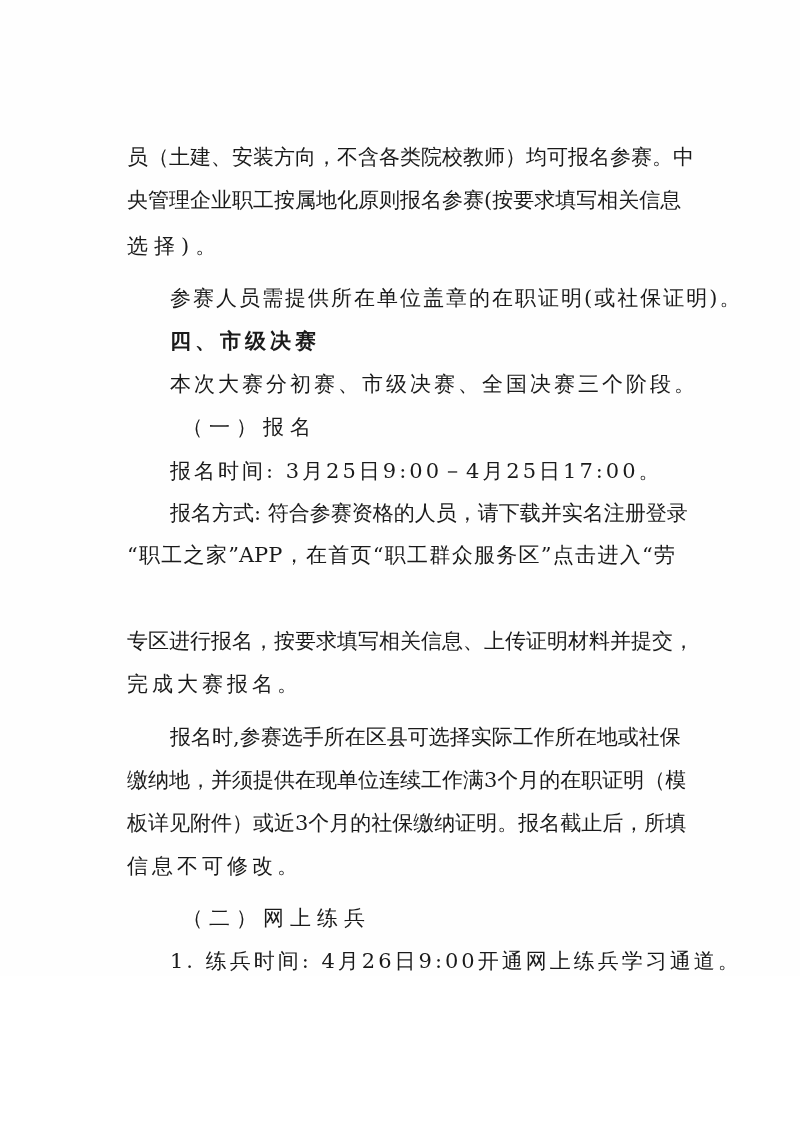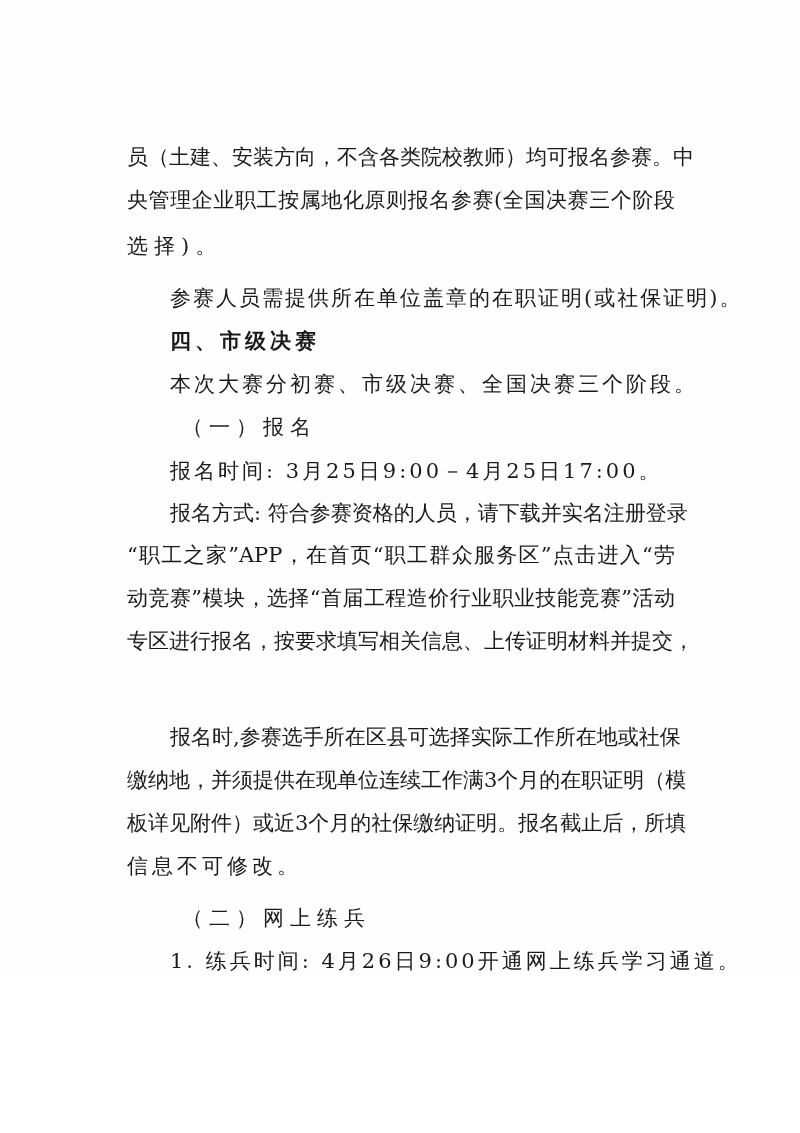--- a/index.html
+++ b/index.html
@@ -43,37 +43,37 @@
       font-family: "DejaVu Sans", "Liberation Sans", sans-serif;
       font-weight: bold;
       letter-spacing: 4px;
     }
   </style>
 </head>
 <body>
 
 <div class="page">
   <div class="line justify" style="top:157px">员（土建、安装方向，不含各类院校教师）均可报名参赛。中</div>
-  <div class="line justify" style="top:200px">央管理企业职工按属地化原则报名参赛(全国决赛三个阶段</div>
+  <div class="line justify" style="top:200px">央管理企业职工按属地化原则报名参赛(按要求填写相关信息</div>
   <div class="line" style="top:246px">选择)。</div>
 
   <div class="line indent" style="top:298px; letter-spacing:2px">参赛人员需提供所在单位盖章的在职证明(或社保证明)。</div>
 
   <div class="line indent heading" style="top:341px">四、市级决赛</div>
 
   <div class="line indent" style="top:384px; letter-spacing:3px">本次大赛分初赛、市级决赛、全国决赛三个阶段。</div>
 
   <div class="line indent2" style="top:427px">（一）报名</div>
 
   <div class="line indent" style="top:471px; letter-spacing:3px">报名时间: 3月25日9:00－4月25日17:00。</div>
 
   <div class="line indent justify" style="top:513px">报名方式: 符合参赛资格的人员，请下载并实名注册登录</div>
   <div class="line justify" style="top:555px">“职工之家”APP，在首页“职工群众服务区”点击进入“劳</div>
-  <div class="line justify" style="top:598px">动竞赛”模块，选择“首届工程造价行业职业技能竞赛”活动</div>
   <div class="line justify" style="top:641px">专区进行报名，按要求填写相关信息、上传证明材料并提交，</div>
+  <div class="line" style="top:684px; letter-spacing:4px">完成大赛报名。</div>
 
   <div class="line indent justify" style="top:737px">报名时,参赛选手所在区县可选择实际工作所在地或社保</div>
   <div class="line justify" style="top:780px">缴纳地，并须提供在现单位连续工作满3个月的在职证明（模</div>
   <div class="line justify" style="top:823px">板详见附件）或近3个月的社保缴纳证明。报名截止后，所填</div>
   <div class="line" style="top:866px; letter-spacing:4px">信息不可修改。</div>
 
   <div class="line indent2" style="top:918px">（二）网上练兵</div>
 
   <div class="line indent" style="top:961px; letter-spacing:3px">1. 练兵时间: 4月26日9:00开通网上练兵学习通道。</div>
 </div>

